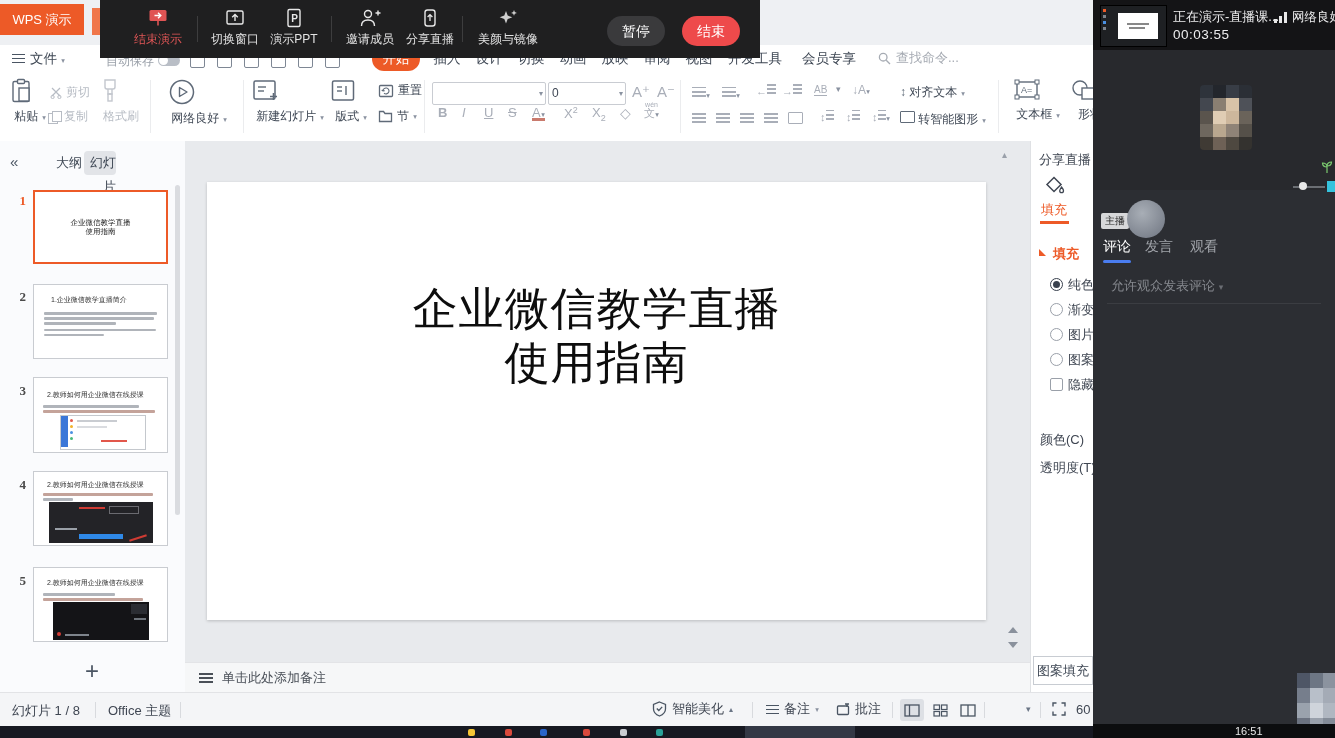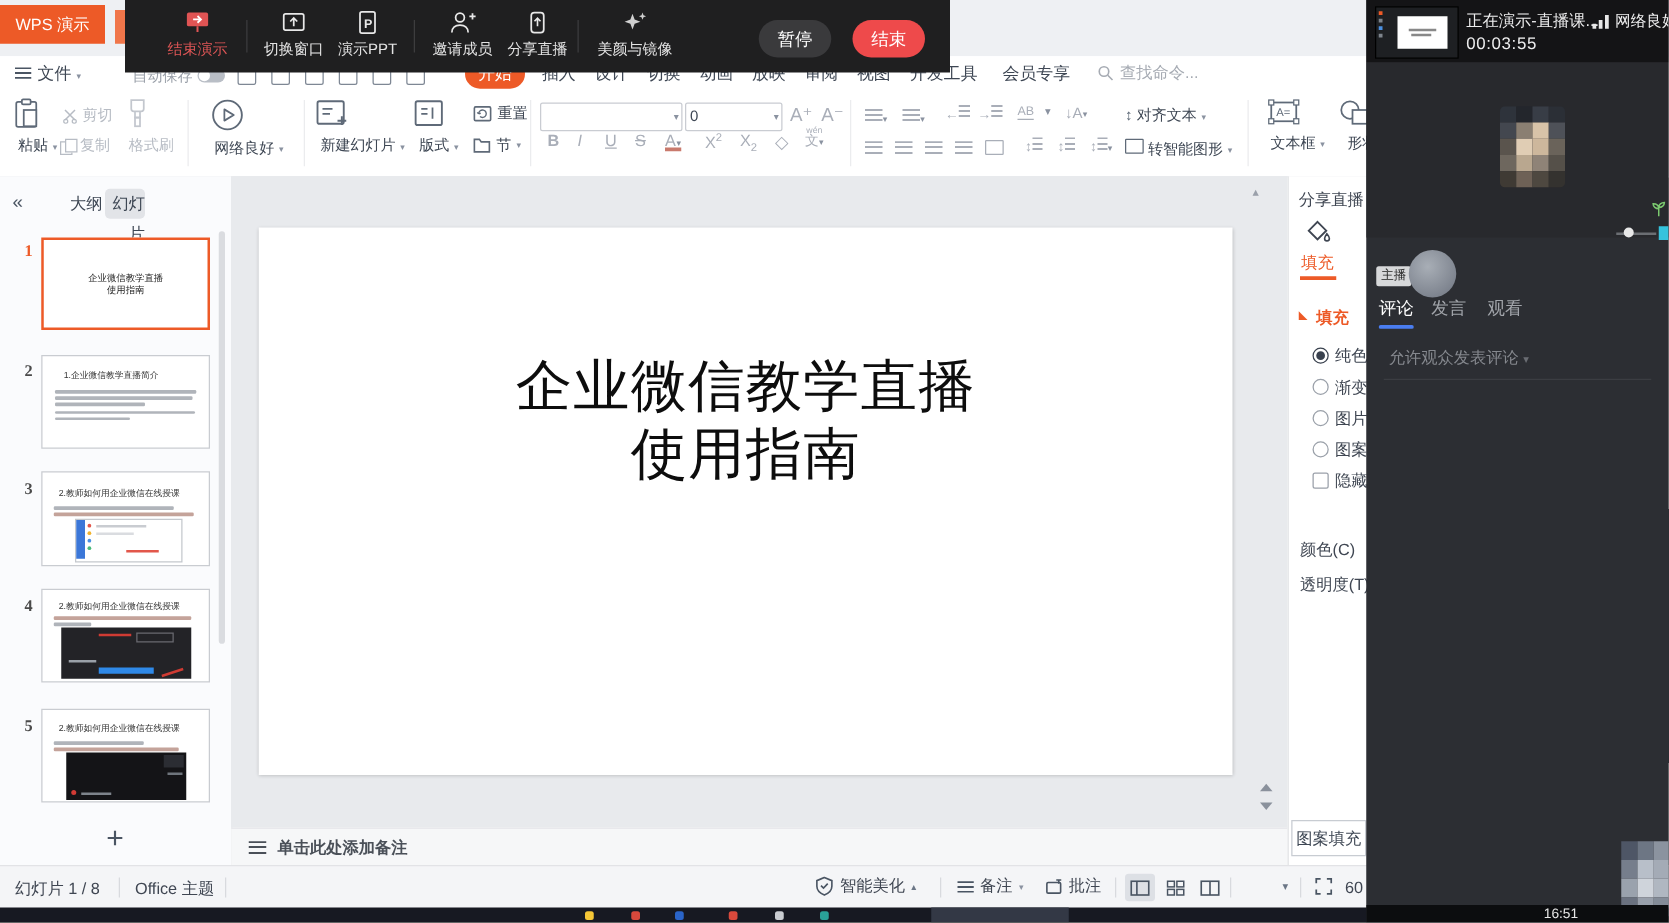--- a/index.html
+++ b/index.html
@@ -53,21 +53,21 @@
   
   .canvas{position:absolute;left:185px;top:141px;width:845px;height:521px;background:#e8eaed;}
   .slide{position:absolute;left:22px;top:41px;width:779px;height:438px;background:#fff;box-shadow:0 1px 3px rgba(0,0,0,.2);}
   .slide-title{position:absolute;left:0;top:100px;width:100%;text-align:center;font-size:45px;line-height:54px;
                color:#0d0d0d;font-weight:500;letter-spacing:1px;}
   .subtitle-box{position:absolute;left:98px;top:226px;width:581px;height:108px;border:1px dashed #c3c5c9;box-sizing:border-box;
                 text-align:center;font-size:20px;color:#2a2a2a;padding-top:13px;}
   .navchev{position:absolute;left:823px;width:0;height:0;border-left:5px solid transparent;border-right:5px solid transparent;}
   
   .notesbar{position:absolute;left:185px;top:662px;width:845px;height:30px;background:#f6f7f8;border-top:1px solid #e3e4e7;
-            display:flex;align-items:center;color:#4a5058;font-weight:bold;}
+            display:flex;align-items:center;color:#4a5058;}
   
   .props{position:absolute;left:1030px;top:141px;width:160px;height:551px;background:#fff;border-left:1px solid #dfe1e4;font-size:13px;color:#3f4652;}
   .radio{position:absolute;width:11px;height:11px;border:1.3px solid #9aa0a9;border-radius:50%;}
   .radio.sel{border-color:#39414e;}
   .radio.sel::after{content:"";position:absolute;inset:2px;background:#39414e;border-radius:50%;}
   .chk{position:absolute;width:11px;height:11px;border:1.3px solid #9aa0a9;border-radius:2px;}
   .tri-expand{position:absolute;width:0;height:0;border-bottom:7px solid #ed5a27;border-right:7px solid transparent;}
   .applyall{position:absolute;left:2px;top:515px;width:58px;height:27px;border:1px solid #c8ccd2;background:#fff;
             font-size:13px;color:#3e4754;text-align:center;line-height:27px;}
   

